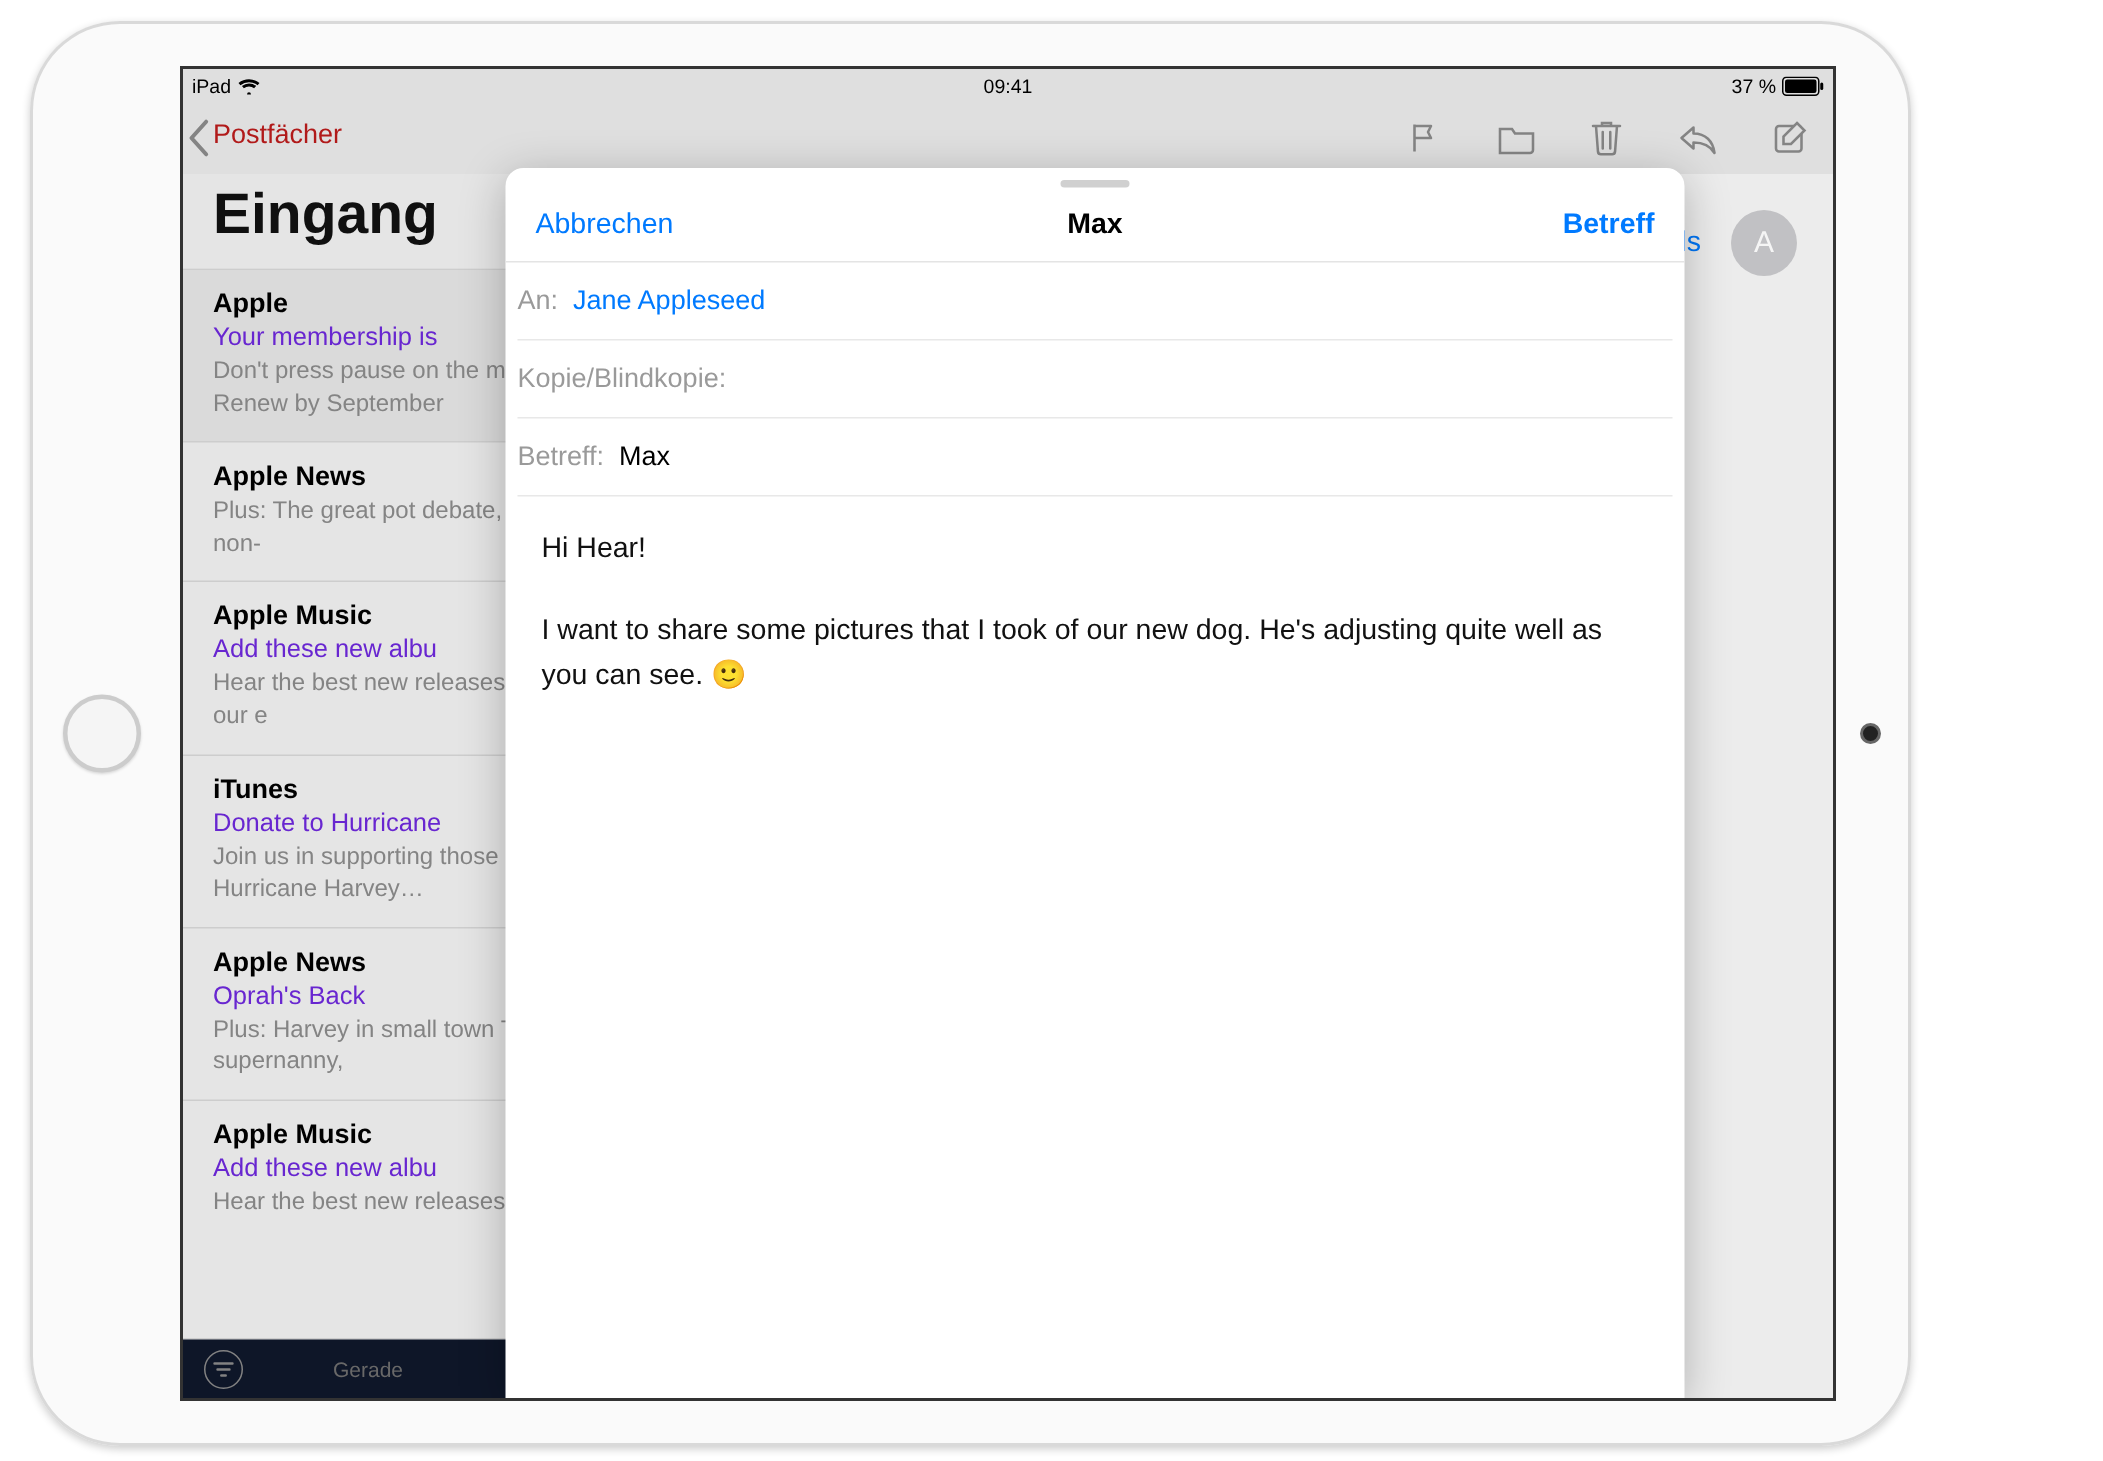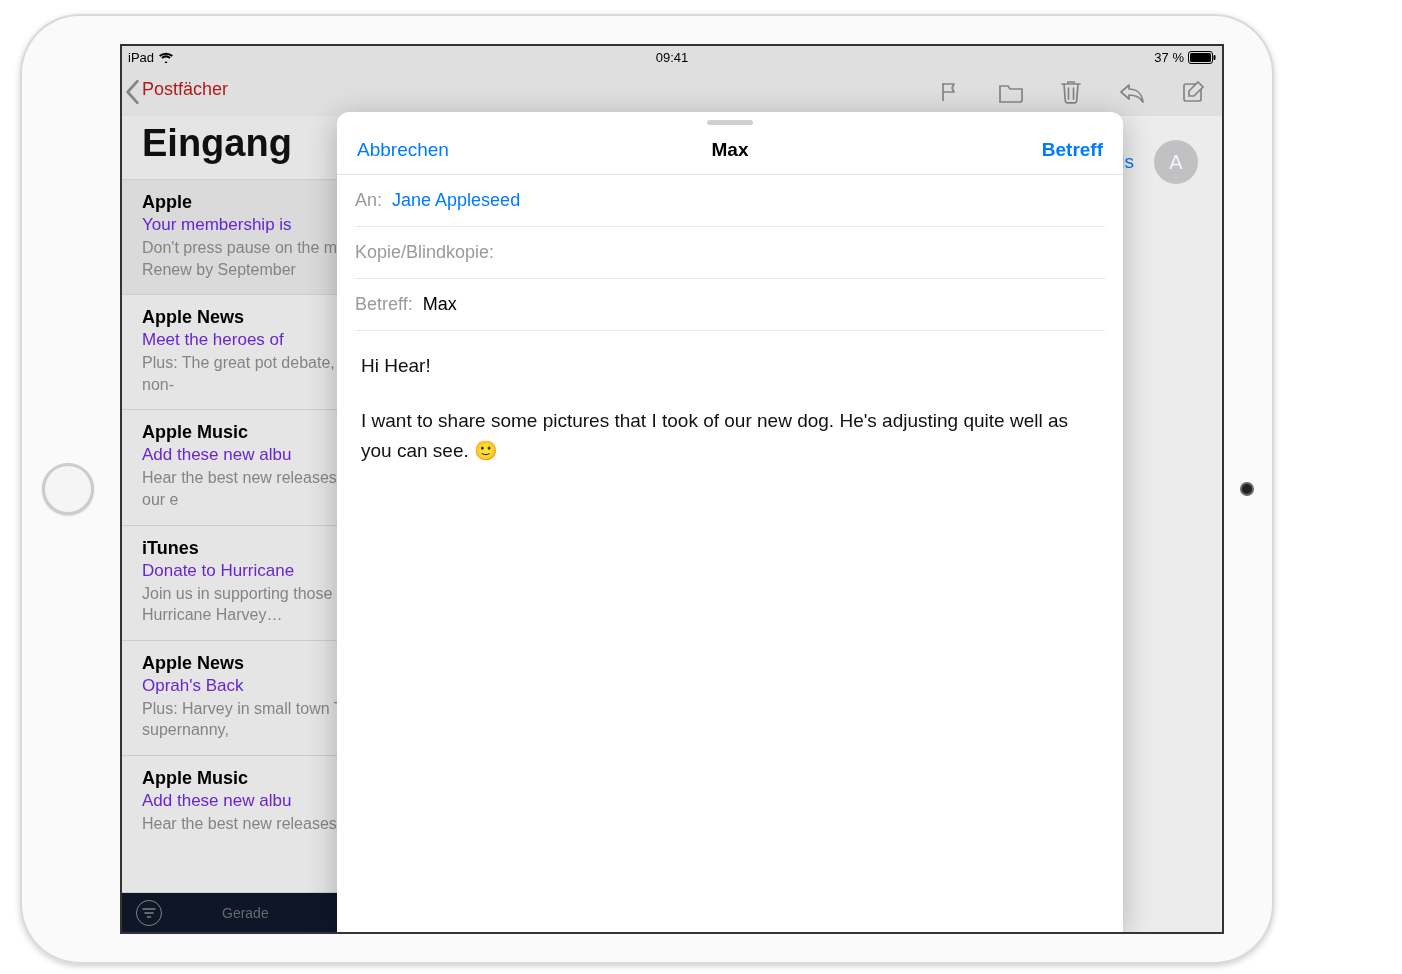--- a/index.html
+++ b/index.html
@@ -82,21 +82,21 @@
     display:flex; flex-direction:column;
   }
   .compose .grab { width:46px; height:5px; background:#d0d0d0; border-radius:3px; margin:8px auto 0; }
   .compose-header {
     height:50px; display:flex; align-items:center; justify-content:space-between;
     padding:0 20px; border-bottom:1px solid #e4e4e4;
   }
   .compose-header .title { position:absolute; left:50%; transform:translateX(-50%); font-weight:600; font-size:19px; }
   .blue { color:#007aff; font-size:19px; }
   .send { font-weight:600; }
-  .fields { padding:0 18px; }
+  .fields { padding:0 8px; }
   .field { display:flex; align-items:center; gap:10px; border-bottom:1px solid #e8e8e8; height:52px; font-size:18px; }
   .field .lbl { color:#9a9a9a; }
   .field .val { color:#000; }
   .recip { color:#007aff; }
   .body-area { padding:20px 24px; font-size:19px; line-height:1.55; color:#111; }
   .body-area p { margin-bottom:26px; }
 </style>
 </head>
 <body>
 
@@ -169,21 +169,20 @@
       <div class="sidebar">
         <div class="inbox-title">Eingang</div>
         <div class="msg-list">
           <div class="msg first">
             <div class="from">Apple</div>
             <div class="subj">Your membership is</div>
             <div class="prev">Don't press pause on the music you love. Renew by September</div>
           </div>
           <div class="msg">
             <div class="from">Apple News</div>
-            <div class="subj">Meet the heroes of</div>
             <div class="prev">Plus: The great pot debate, Kathy Griffin's non-</div>
           </div>
           <div class="msg">
             <div class="from">Apple Music</div>
             <div class="subj">Add these new albu</div>
             <div class="prev">Hear the best new releases every week by our e</div>
           </div>
           <div class="msg">
             <div class="from">iTunes</div>
             <div class="subj">Donate to Hurricane</div>

